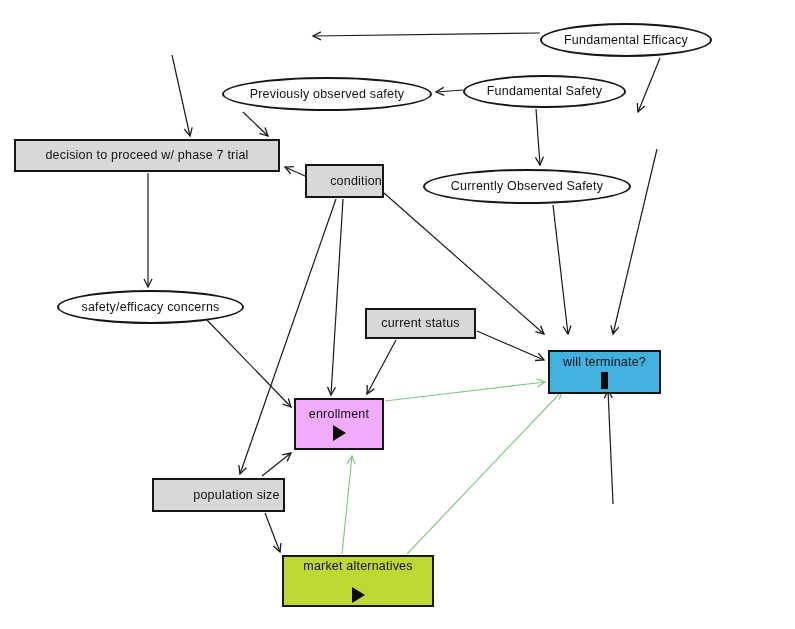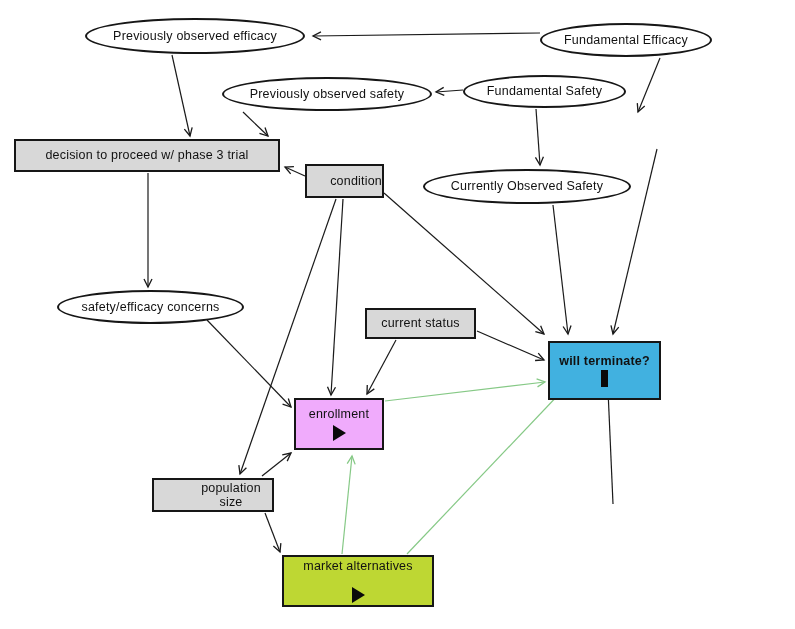--- a/index.html
+++ b/index.html
@@ -26,23 +26,23 @@
   #n-prev_obs_efficacy{left:85px;top:18px;width:220px;height:36px;}
   #n-fundamental_efficacy{left:540px;top:23px;width:172px;height:34px;}
   #n-prev_obs_safety{left:222px;top:77px;width:210px;height:34px;}
   #n-fundamental_safety{left:463px;top:75px;width:163px;height:33px;}
   #n-currently_obs_efficacy{left:570px;top:114px;width:221px;height:34px;}
   #n-currently_obs_safety{left:423px;top:169px;width:208px;height:35px;}
   #n-decision{left:14px;top:139px;width:266px;height:33px;}
   #n-condition{left:305px;top:164px;width:79px;height:34px;}
   #n-safety_efficacy_concerns{left:57px;top:290px;width:187px;height:34px;}
   #n-current_status{left:365px;top:308px;width:111px;height:31px;}
-  #n-will_terminate{left:548px;top:341px;width:113px;height:59px;font-weight:bold;}
+  #n-will_terminate{left:548px;top:350px;width:113px;height:44px;}
   #n-enrollment{left:294px;top:398px;width:90px;height:52px;}
-  #n-population_size{left:152px;top:478px;width:122px;height:34px;padding-left:36px;}
+  #n-population_size{left:152px;top:478px;width:133px;height:34px;padding-left:36px;}
   #n-market_alternatives{left:282px;top:555px;width:152px;height:52px;}
   #n-expected_remaining_duration{left:508px;top:505px;width:219px;height:33px;}
 </style>
 </head>
 <body>
 
 <div class="canvas">
 
   <svg id="edges" viewBox="0 0 795 629">
     <defs>
@@ -70,43 +70,40 @@
       <line x1="262" y1="476" x2="291" y2="453" stroke="#1a1a1a" stroke-width="1.2" marker-end="url(#ah-black)"></line>
       <line x1="265" y1="513" x2="280" y2="552" stroke="#1a1a1a" stroke-width="1.2" marker-end="url(#ah-black)"></line>
       <line x1="553" y1="205" x2="568" y2="334" stroke="#1a1a1a" stroke-width="1.2" marker-end="url(#ah-black)"></line>
       <line x1="657" y1="149" x2="613" y2="334" stroke="#1a1a1a" stroke-width="1.2" marker-end="url(#ah-black)"></line>
       <line x1="613" y1="504" x2="608" y2="390" stroke="#1a1a1a" stroke-width="1.2" marker-end="url(#ah-black)"></line>
       <line x1="385" y1="401" x2="545" y2="382" stroke="#86c986" stroke-width="1.2" marker-end="url(#ah-green)"></line>
       <line x1="407" y1="554" x2="562" y2="391" stroke="#86c986" stroke-width="1.2" marker-end="url(#ah-green)"></line>
       <line x1="342" y1="554" x2="352" y2="456" stroke="#86c986" stroke-width="1.2" marker-end="url(#ah-green)"></line>
     </svg>
 
-  <div class="node ellipse" id="n-prev_obs_efficacy" style="background: rgb(255, 255, 255);">
-    <span>Previously observed efficacy</span>
-  </div>
 
   <div class="node ellipse" id="n-fundamental_efficacy" style="background: rgb(255, 255, 255);">
     <span>Fundamental Efficacy</span>
   </div>
 
   <div class="node ellipse" id="n-prev_obs_safety" style="background: rgb(255, 255, 255);">
     <span>Previously observed safety</span>
   </div>
 
   <div class="node ellipse" id="n-fundamental_safety" style="background: rgb(255, 255, 255);">
     <span>Fundamental Safety</span>
   </div>
 
 
   <div class="node ellipse" id="n-currently_obs_safety" style="background: rgb(255, 255, 255);">
     <span>Currently Observed Safety</span>
   </div>
 
   <div class="node rect" id="n-decision" style="background: rgb(216, 216, 216);">
-    <span>decision to proceed w/ phase 3 trial</span>
+    <span>decision to proceed w/ phase 7 trial</span>
   </div>
 
   <div class="node rect" id="n-condition" style="background: rgb(216, 216, 216); align-items: flex-end;">
     <span>condition</span>
   </div>
 
   <div class="node ellipse" id="n-safety_efficacy_concerns" style="background: rgb(255, 255, 255);">
     <span>safety/efficacy concerns</span>
   </div>
 

